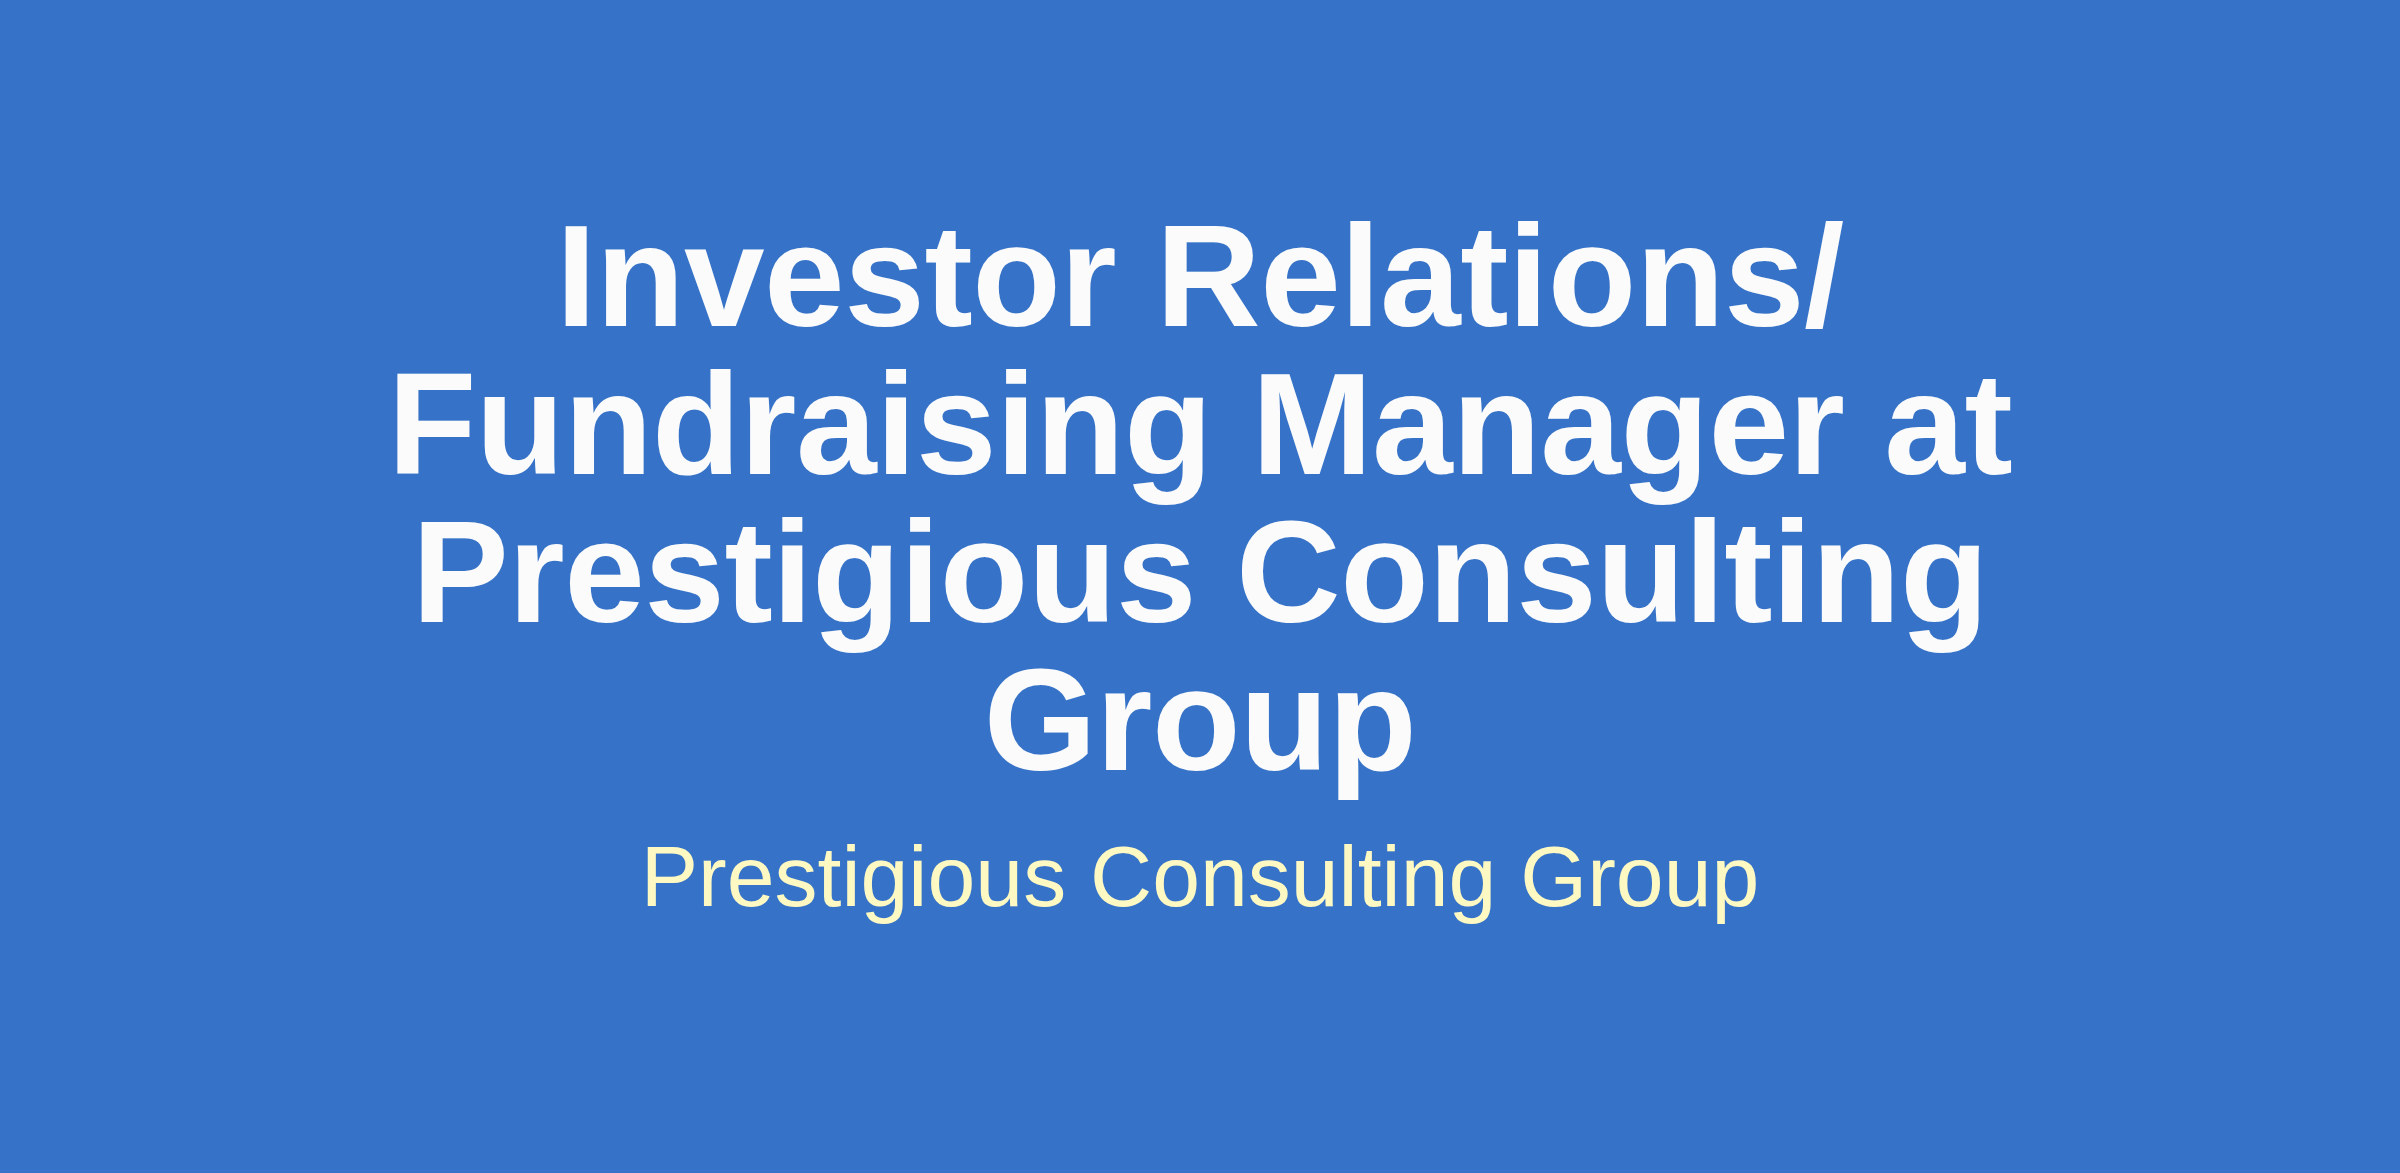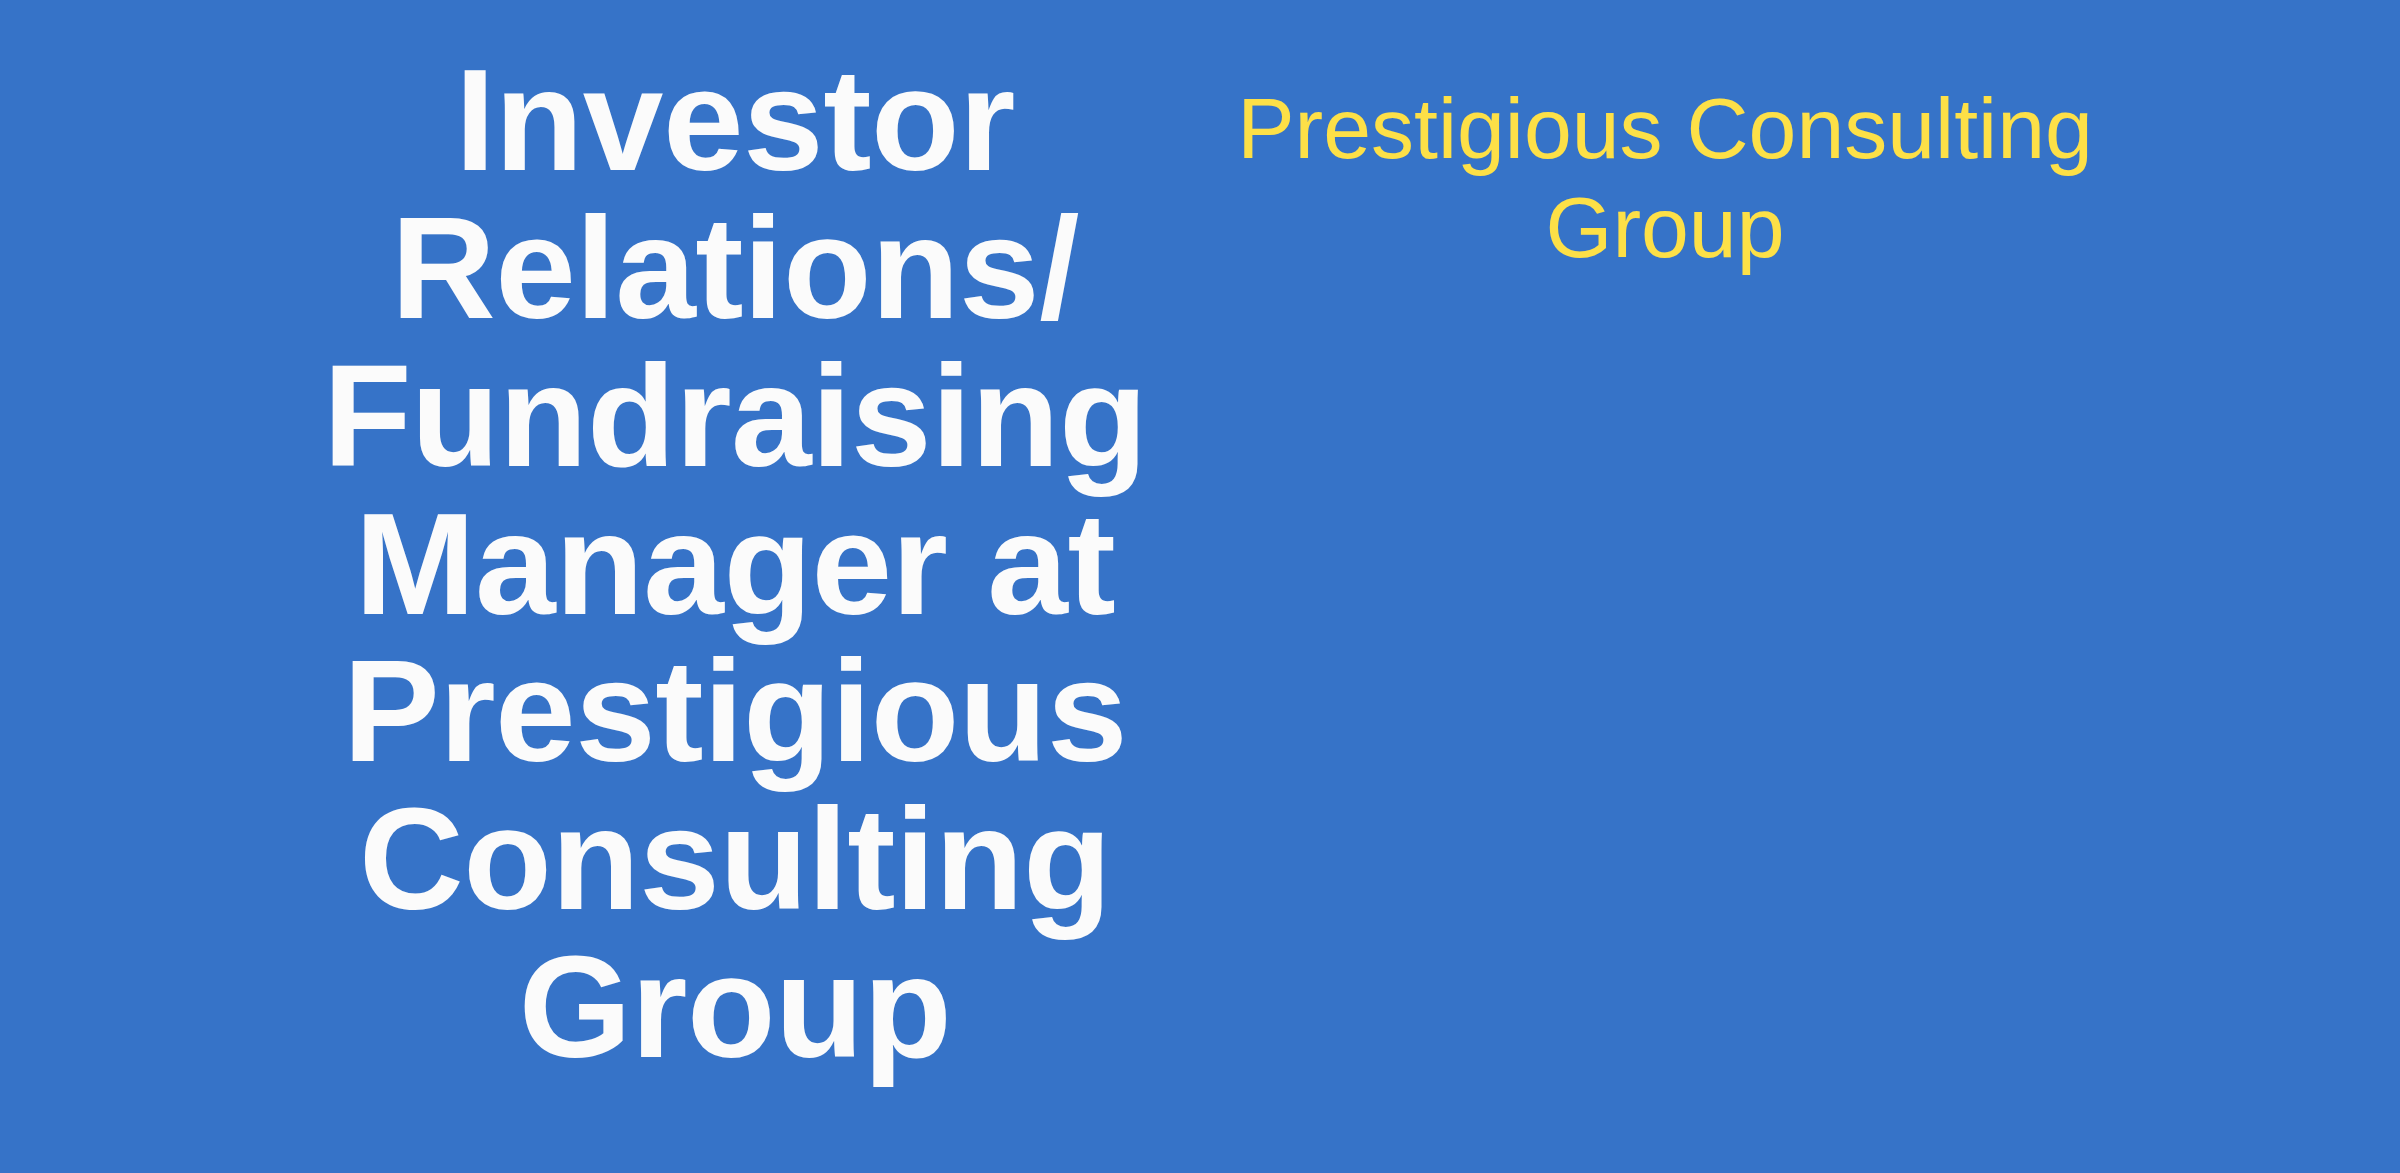--- a/index.html
+++ b/index.html
@@ -22,22 +22,22 @@
     background: #3673c8;
     display: flex;
     flex-direction: column;
     align-items: center;
     justify-content: center;
     box-sizing: border-box;
   }
 
   .content {
     display: flex;
-    flex-direction: row;
-    align-items: flex-start;
+    flex-direction: column;
+    align-items: flex-end;
     justify-content: center;
     width: 1860px;
     margin-top: -44px;
   }
 
   .job-title {
     font-size: 145px;
     line-height: 1.02;
     font-weight: 700;
     color: #fbfbfb;
@@ -46,21 +46,21 @@
     margin: 0;
     padding: 0;
     width: 100%;
     word-wrap: break-word;
   }
 
   .company-name {
     font-size: 86px;
     line-height: 1.15;
     font-weight: 400;
-    color: #fde047;
+    color: #fef9c3;
     text-align: center;
     letter-spacing: 0px;
     margin: 32px 0 0 0;
     padding: 0;
     width: 100%;
   }
 </style>
 </head>
 <body>
 

